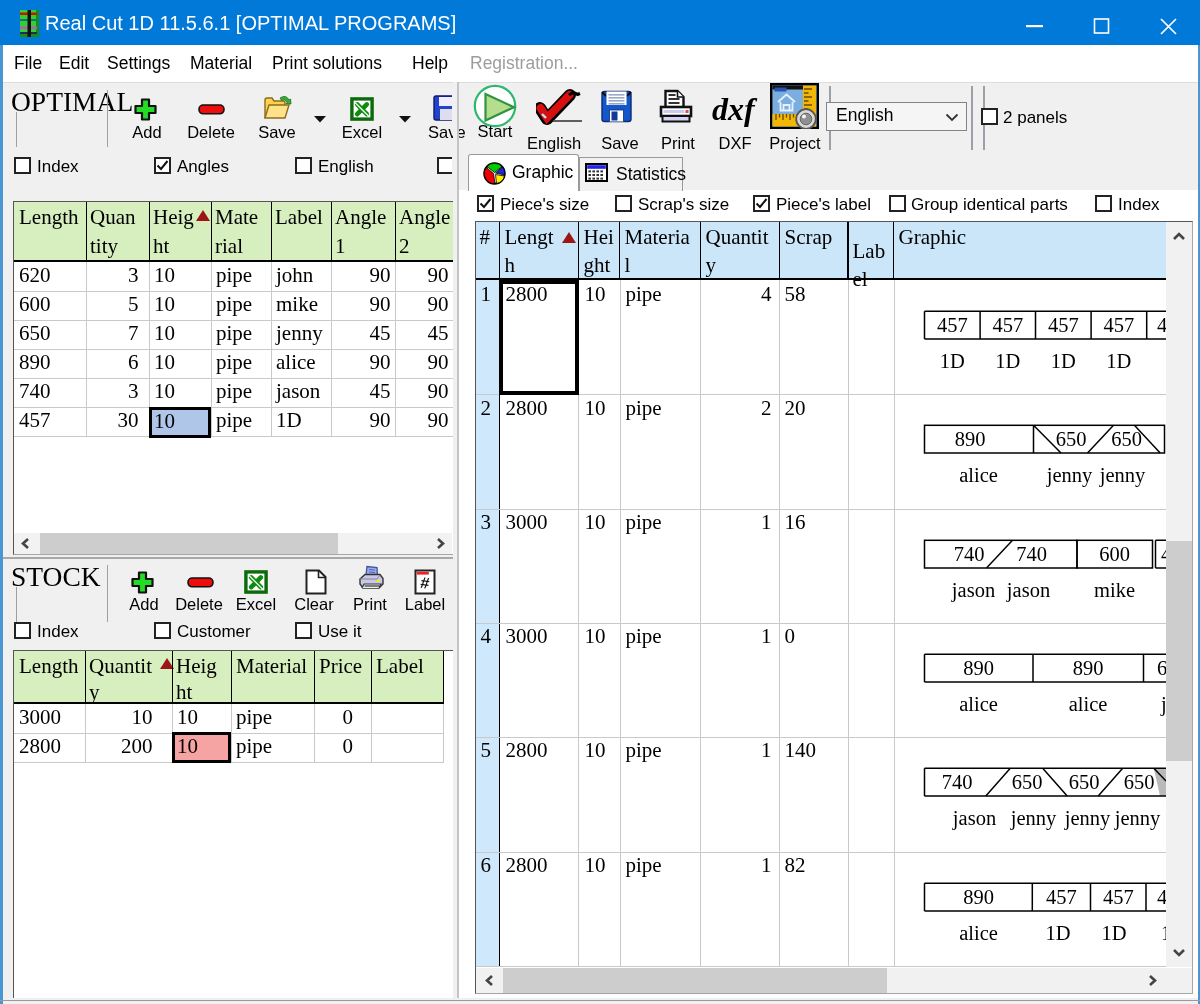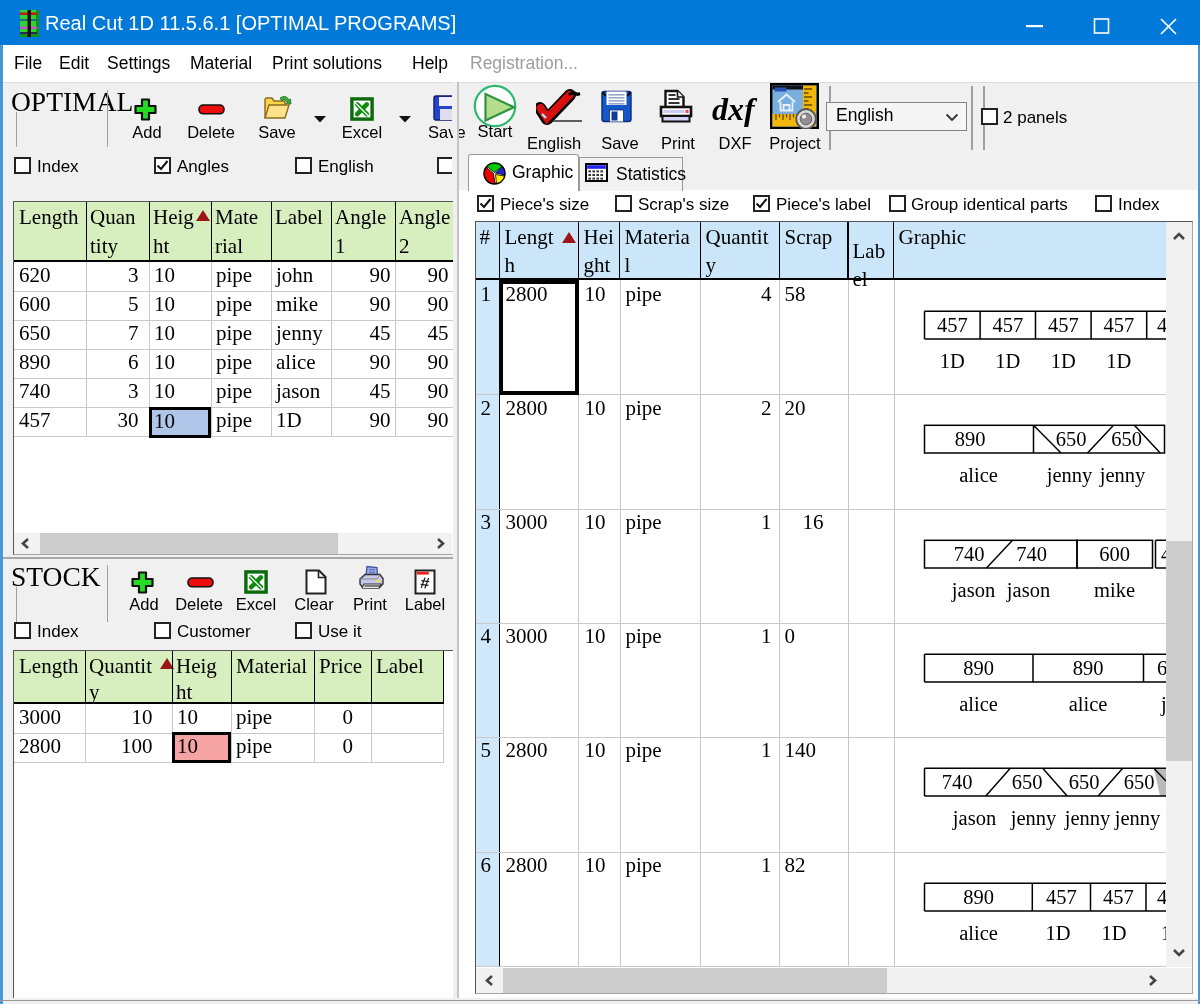--- a/index.html
+++ b/index.html
@@ -283,21 +283,21 @@
  <div class="gridline" style="left:429px;top:53px;width:1px;height:58px;"></div>
  <div class="gridline" style="left:0;top:82px;width:430px;height:1px;"></div>
  <div class="gridline" style="left:0;top:111px;width:430px;height:1px;"></div>
  <div class="abs serif" style="left:0;top:53px;width:439px;font-size:21px;">
   <div class="abs" style="left:5px;top:1px;">3000</div>
       <div class="abs" style="left:72px;top:1px;width:66.5px;text-align:right;">10</div>
       <div class="abs" style="left:163px;top:1px;">10</div>
       <div class="abs" style="left:222px;top:1px;">pipe</div>
       <div class="abs" style="left:278.5px;top:1px;width:60.5px;text-align:right;">0</div>
   <div class="abs" style="left:5px;top:30px;">2800</div>
-      <div class="abs" style="left:72px;top:30px;width:66.5px;text-align:right;">100</div>
+      <div class="abs" style="left:72px;top:30px;width:66.5px;text-align:right;">200</div>
       <div class="abs" style="left:222px;top:30px;">pipe</div>
       <div class="abs" style="left:278.5px;top:30px;width:60.5px;text-align:right;">0</div>
   <div class="abs serif" style="left:158px;top:28px;width:59px;height:31px;background:#f5a3a3;border:3.5px solid #000;box-sizing:border-box;font-size:21px;">
         <span style="position:absolute;left:2px;top:-1px;">10</span>
       </div>
  </div>
 </div>
 
 <div class="abs" style="left:452.5px;top:82px;width:6.5px;height:916px;background:#f0f0f0;"></div>
 <div class="abs" style="left:457.3px;top:82px;width:1.4px;height:916px;background:#c4c4c4;"></div>
@@ -476,21 +476,21 @@
       <div class="abs" style="left:30px;top:174px;">2800</div>
       <div class="abs" style="left:109px;top:174px;">10</div>
       <div class="abs" style="left:150px;top:174px;">pipe</div>
       <div class="abs" style="left:225px;top:174px;width:71px;text-align:right;">2</div>
       <div class="abs" style="left:309px;top:174px;">20</div>
   <div class="abs" style="left:5px;top:288px;">3</div>
       <div class="abs" style="left:30px;top:288px;">3000</div>
       <div class="abs" style="left:109px;top:288px;">10</div>
       <div class="abs" style="left:150px;top:288px;">pipe</div>
       <div class="abs" style="left:225px;top:288px;width:71px;text-align:right;">1</div>
-      <div class="abs" style="left:309px;top:288px;margin-left:18px;">16</div>
+      <div class="abs" style="left:309px;top:288px;">16</div>
   <div class="abs" style="left:5px;top:402px;">4</div>
       <div class="abs" style="left:30px;top:402px;">3000</div>
       <div class="abs" style="left:109px;top:402px;">10</div>
       <div class="abs" style="left:150px;top:402px;">pipe</div>
       <div class="abs" style="left:225px;top:402px;width:71px;text-align:right;">1</div>
       <div class="abs" style="left:309px;top:402px;">0</div>
   <div class="abs" style="left:5px;top:516px;">5</div>
       <div class="abs" style="left:30px;top:516px;">2800</div>
       <div class="abs" style="left:109px;top:516px;">10</div>
       <div class="abs" style="left:150px;top:516px;">pipe</div>

